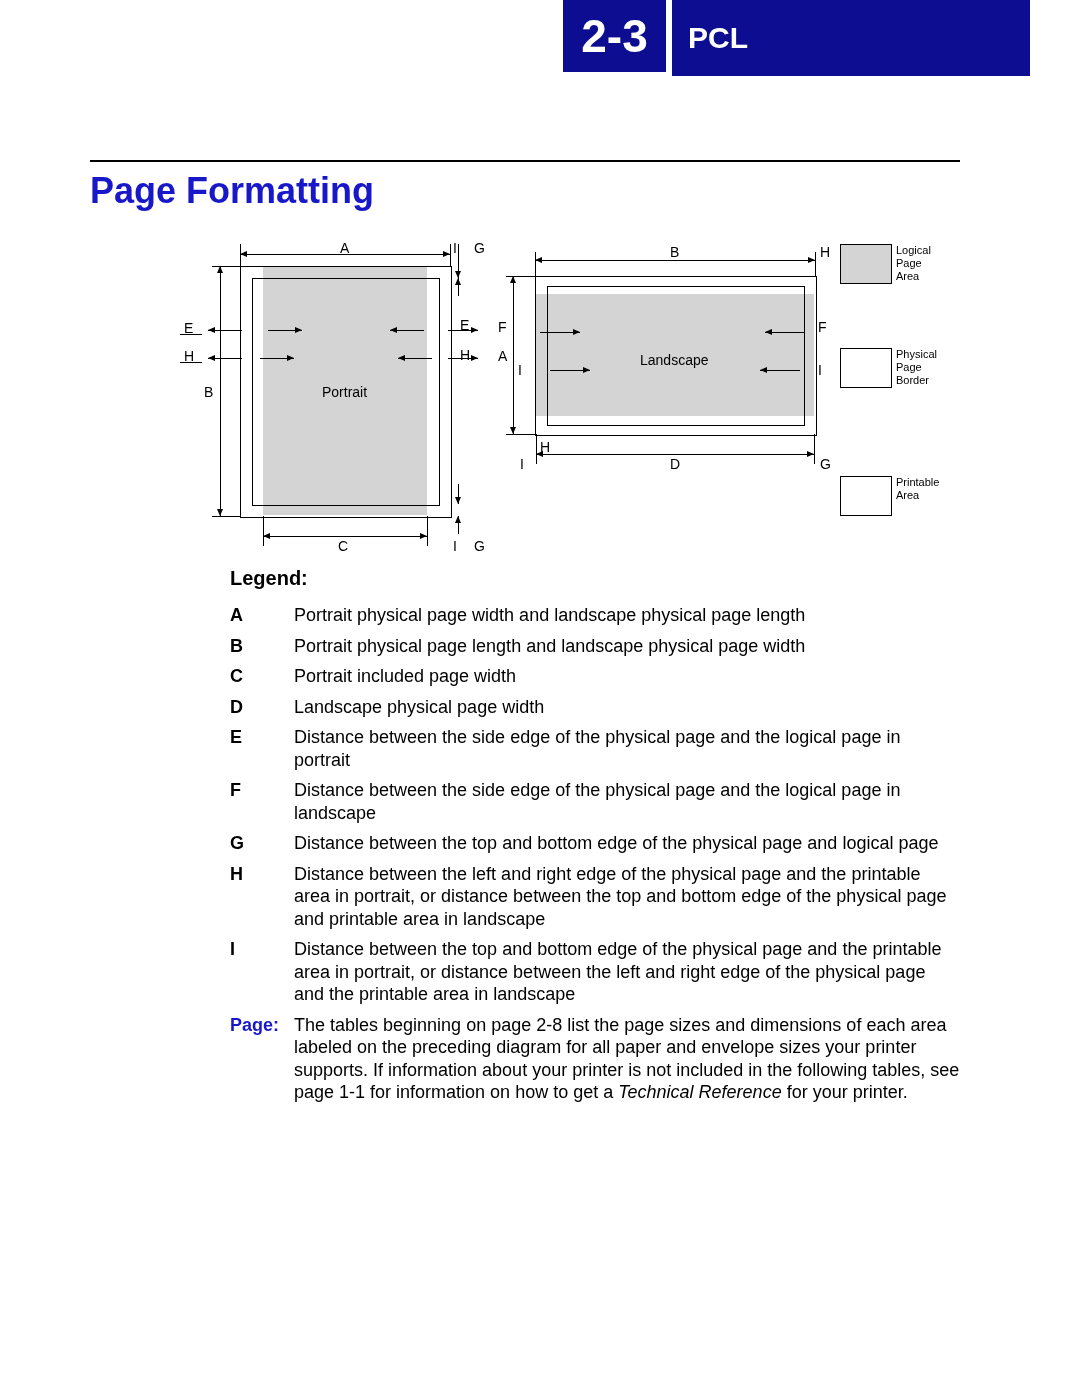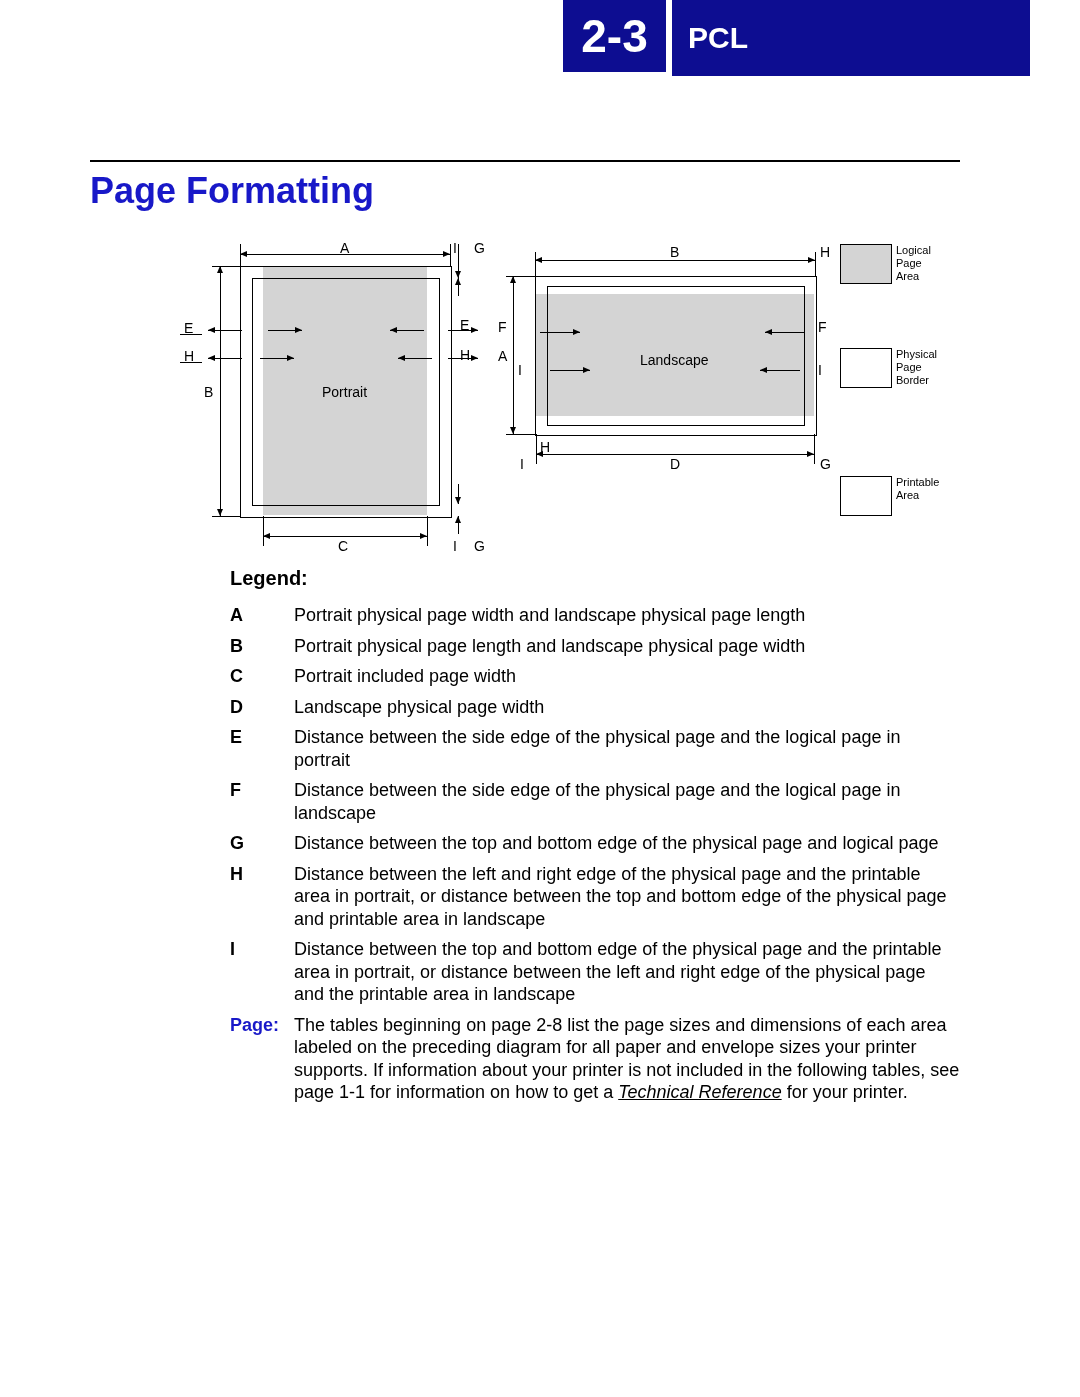--- a/index.html
+++ b/index.html
@@ -89,21 +89,21 @@
   .legend-table td.key {
     width: 34px;
     font-weight: bold;
   }
   .note-row .note-label {
     font-weight: bold;
     color: #1818c8;
     width: 60px;
     padding-right: 4px;
   }
-  .italic { font-style: italic; text-decoration: underline; }
+  .italic { font-style: italic; }
   
   .diagram {
     position: relative;
     width: 760px;
     height: 305px;
     margin-left: 90px;
     margin-top: 6px;
     font-size: 14px;
   }
   .label-small { position: absolute; font-size: 14px; }

